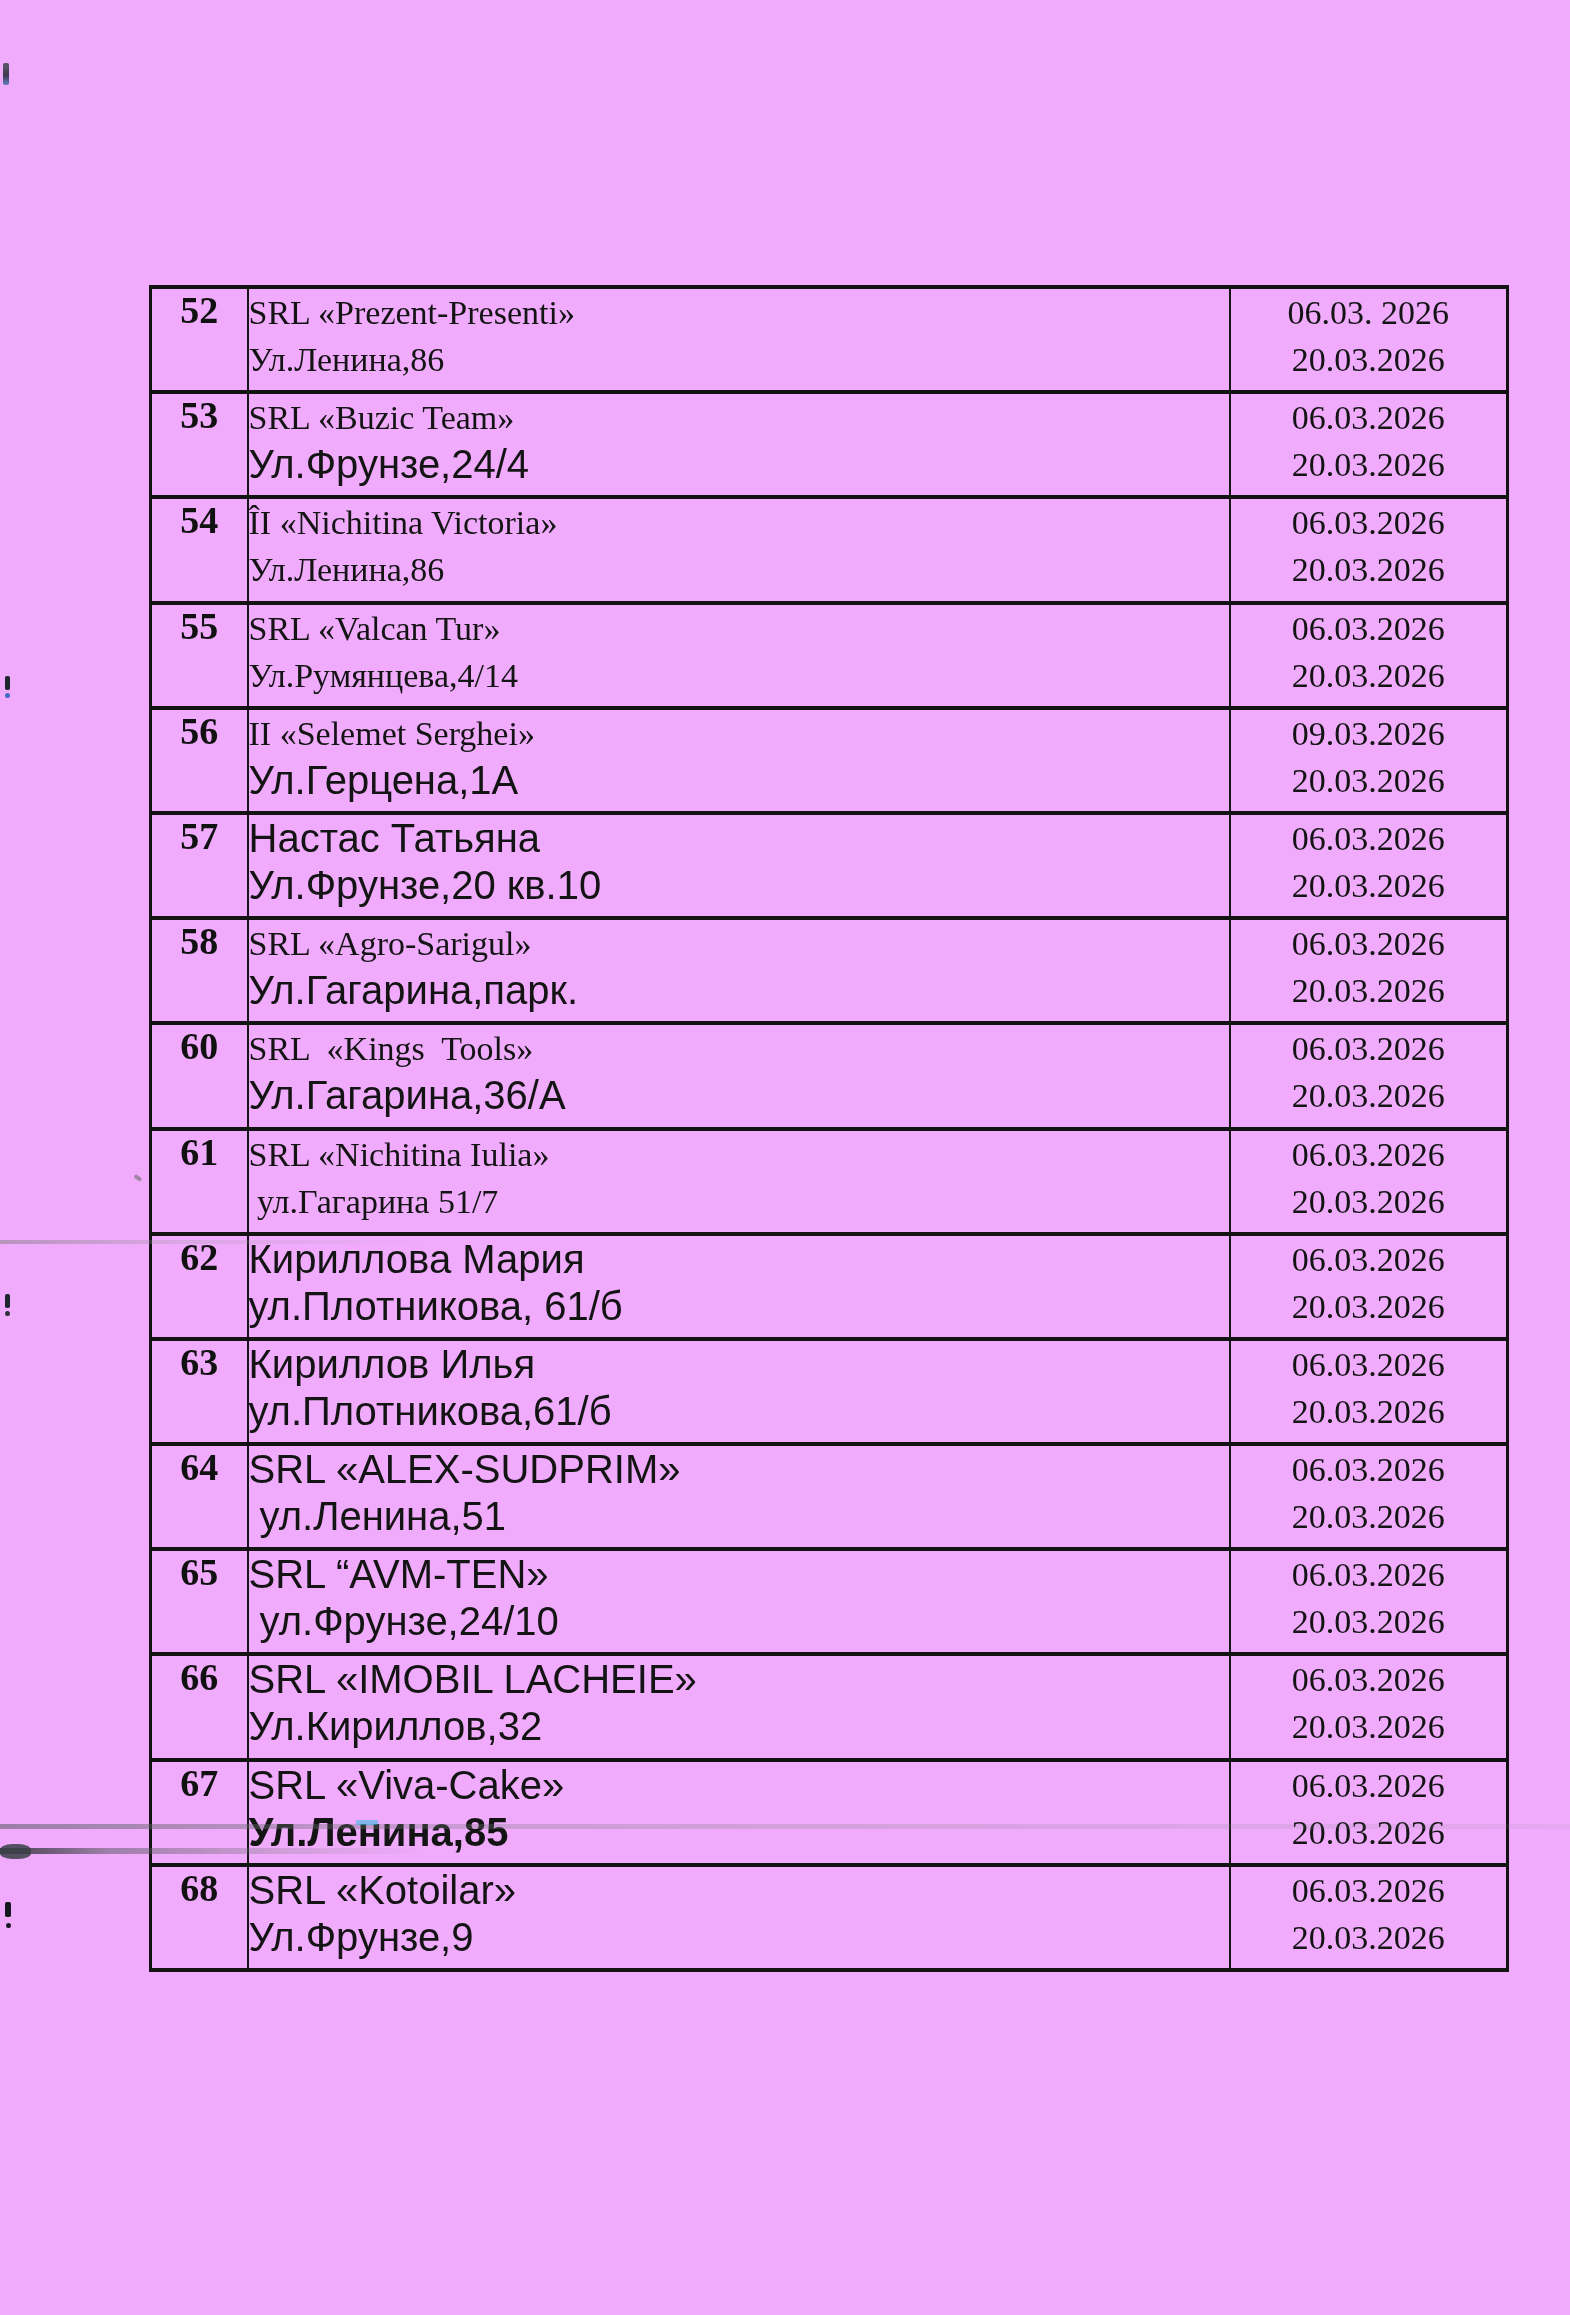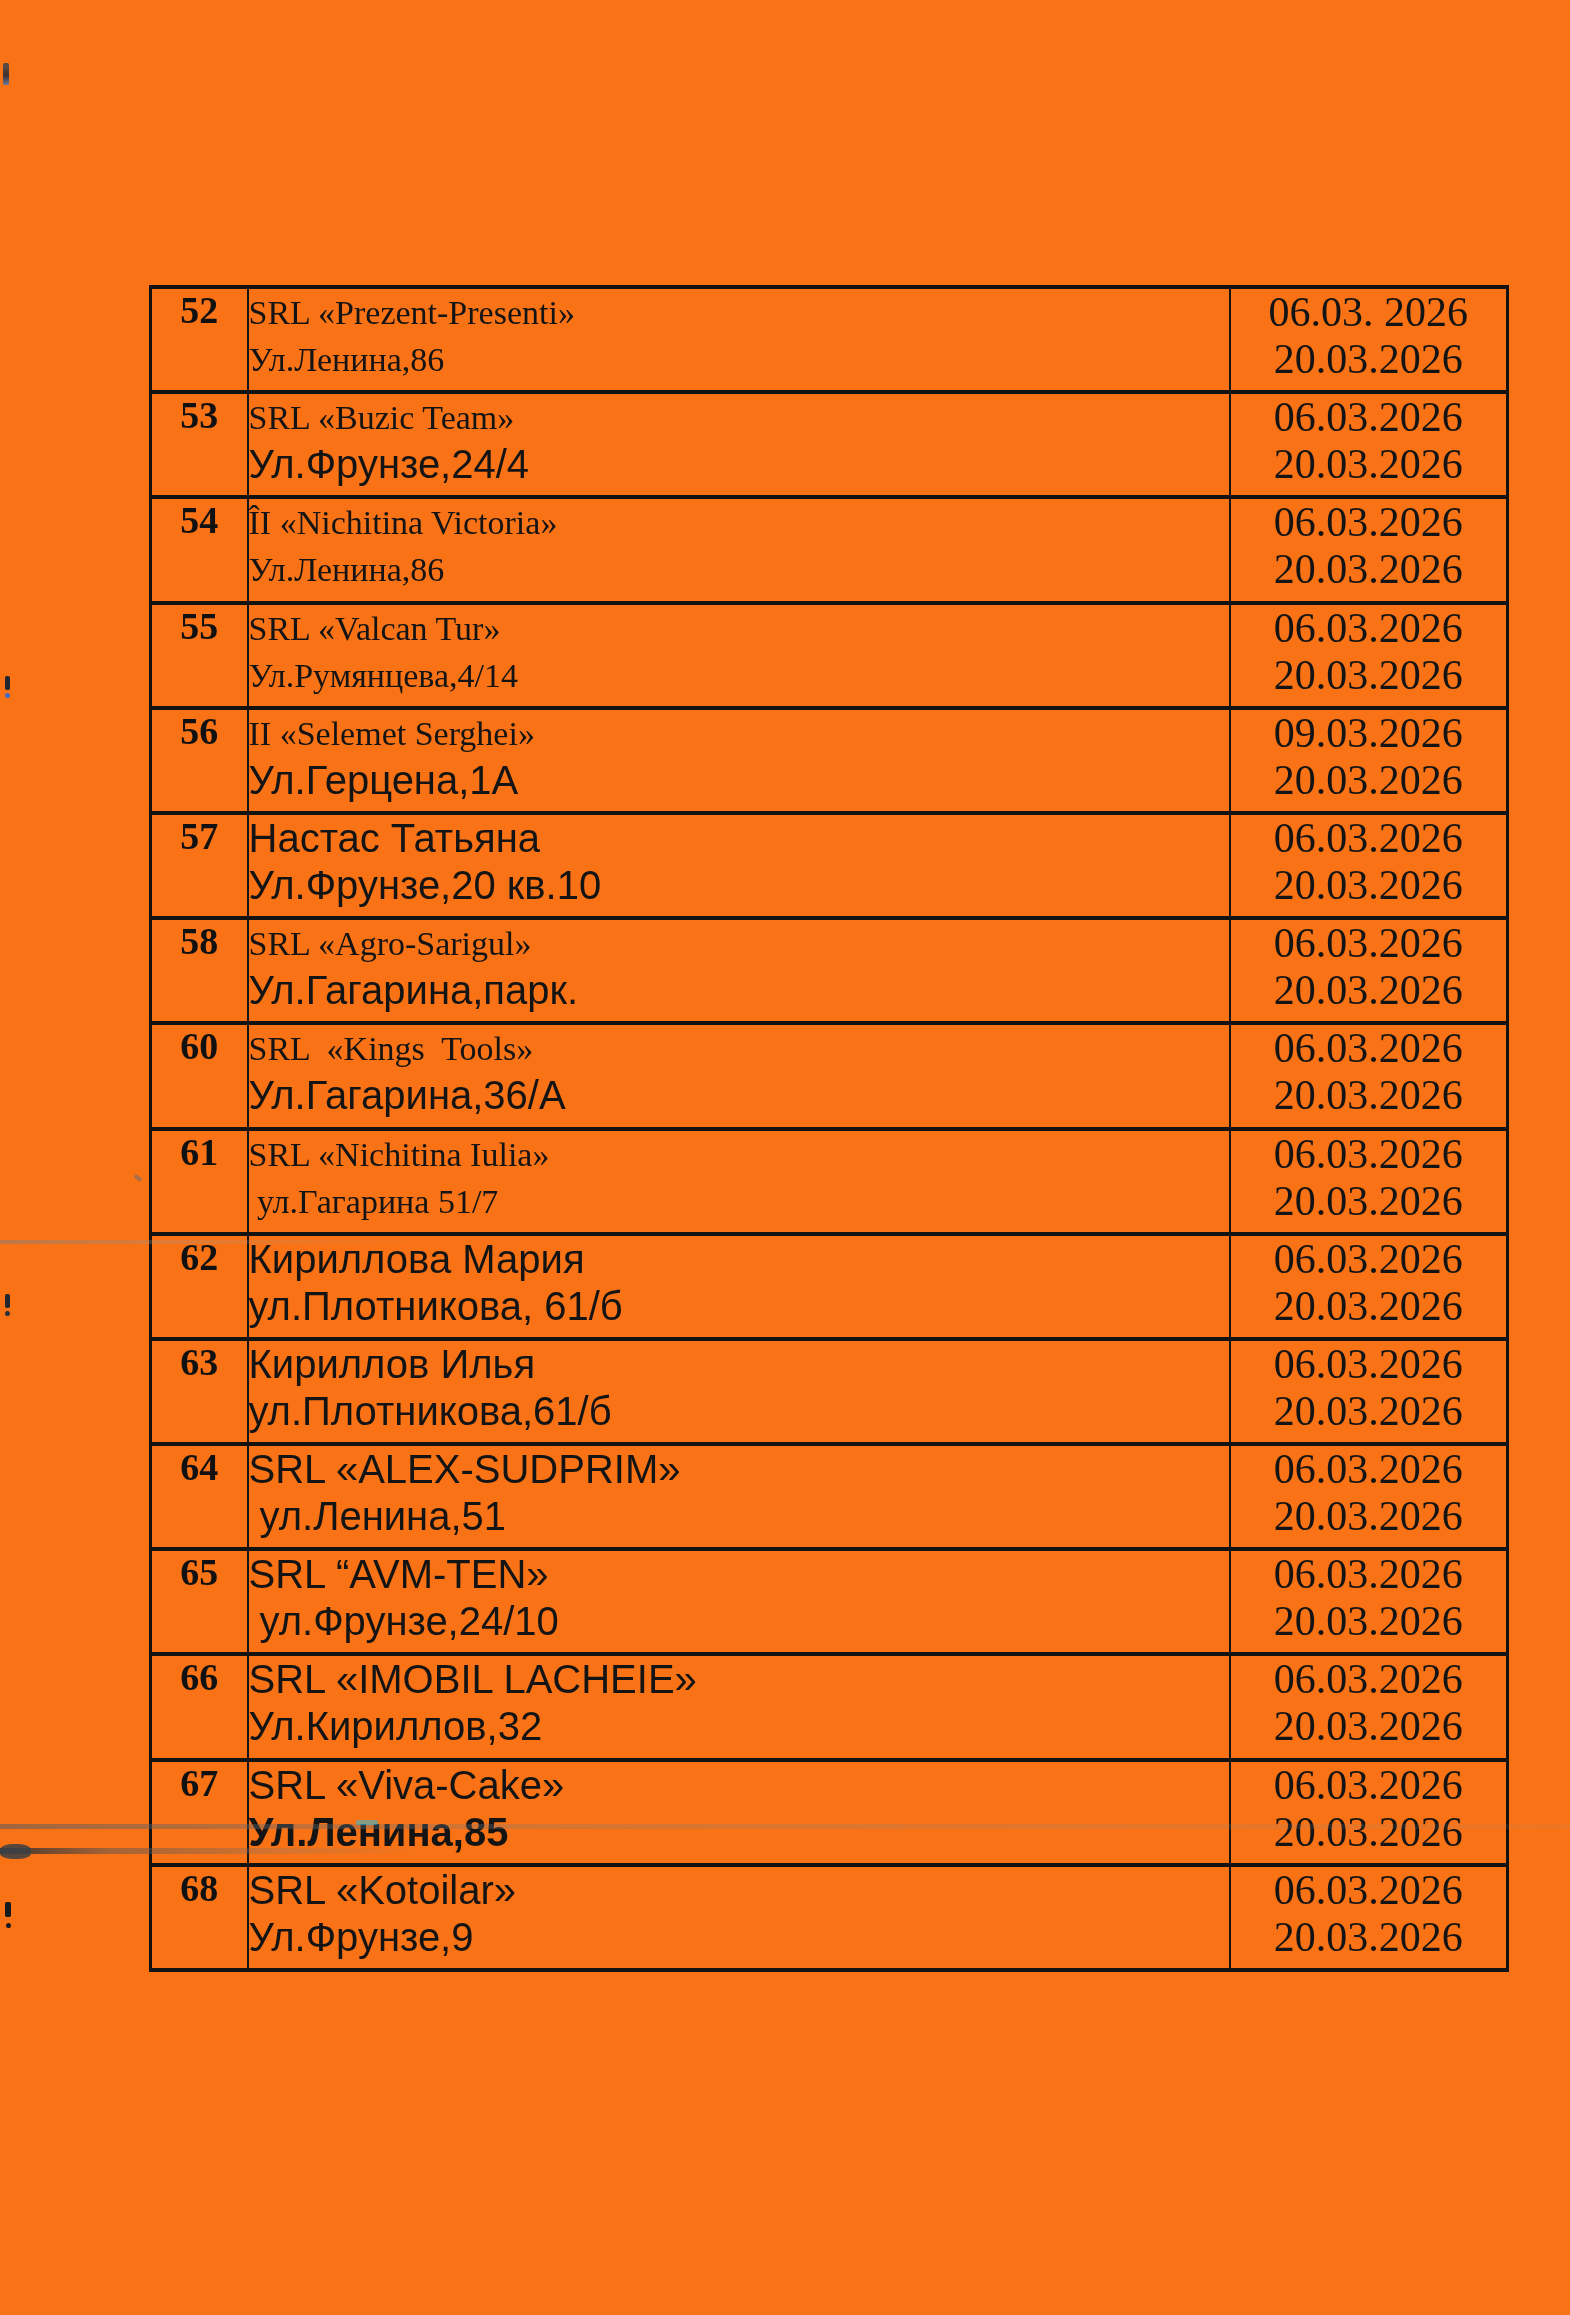--- a/index.html
+++ b/index.html
@@ -1,20 +1,20 @@
 <!DOCTYPE html>
 <html style="font-size:14.5px"><head>
 <meta charset="utf-8">
 <style>
   html,body{margin:0;padding:0;}
   body{
     width:1570px;height:2316px;position:relative;background:#ffffff;
     font-family:"Liberation Serif","DejaVu Serif",serif;overflow:hidden;
   }
-  .page{position:absolute;left:0;top:0;width:1570px;height:2316px;background:#f97316;}
+  .page{position:absolute;left:0;top:0;width:1570px;height:2316px;background:#f0abfc;}
 
   table.registry{
     position:absolute;left:149px;top:285px;width:1357px;height:1687px;
     border-collapse:collapse;table-layout:fixed;
   }
   table.registry td{
     border-left:2.7px solid #161616;border-right:2.7px solid #161616;
     border-top:4.5px solid #131313;border-bottom:4.5px solid #131313;
     padding:0;vertical-align:top;
   }
@@ -24,21 +24,21 @@
   .num-cell{
     text-align:center;font-weight:bold;font-size:38px;line-height:42px;
     padding-top:7.2px;color:#111;font-family:"Liberation Serif","DejaVu Serif",serif;
   }
   .main-cell{padding:2.7px 7.2px 0 12.7px;margin-top:17px;}
   .dates-cell{text-align:center;padding-top:2.7px;}
 
   .line{white-space:pre;line-height:47px;color:#141414;}
   .f-serif{font-family:"Liberation Serif","DejaVu Serif",serif;font-size:34px;}
   .f-sans{font-family:"Liberation Sans","DejaVu Sans",sans-serif;font-size:40px;}
-  .date-line{font-family:"Liberation Serif","DejaVu Serif",serif;font-size:42px;}
+  .date-line{font-family:"Liberation Serif","DejaVu Serif",serif;font-size:34px;}
   .bold{font-weight:700;}
 
   
   .artifact{position:absolute;pointer-events:none;}
   .art-topleft{left:2.7px;top:63px;width:6.3px;height:22px;opacity:.85;
     background:linear-gradient(#3a4148 20%,#1e2430 55%,#4a7ab5);border-radius:1.8px;}
   .mark-bar{position:absolute;left:0;top:0;width:5.4px;height:13.6px;background:#20262d;border-radius:1.8px;}
   .mark-dot{position:absolute;left:0.9px;top:17px;width:4.5px;height:5.4px;border-radius:50%;}
   .art-excl1{left:4.5px;top:676px;width:5.4px;height:23.5px;}
   .art-excl1 .mark-dot{background:#3f6cc9;}

